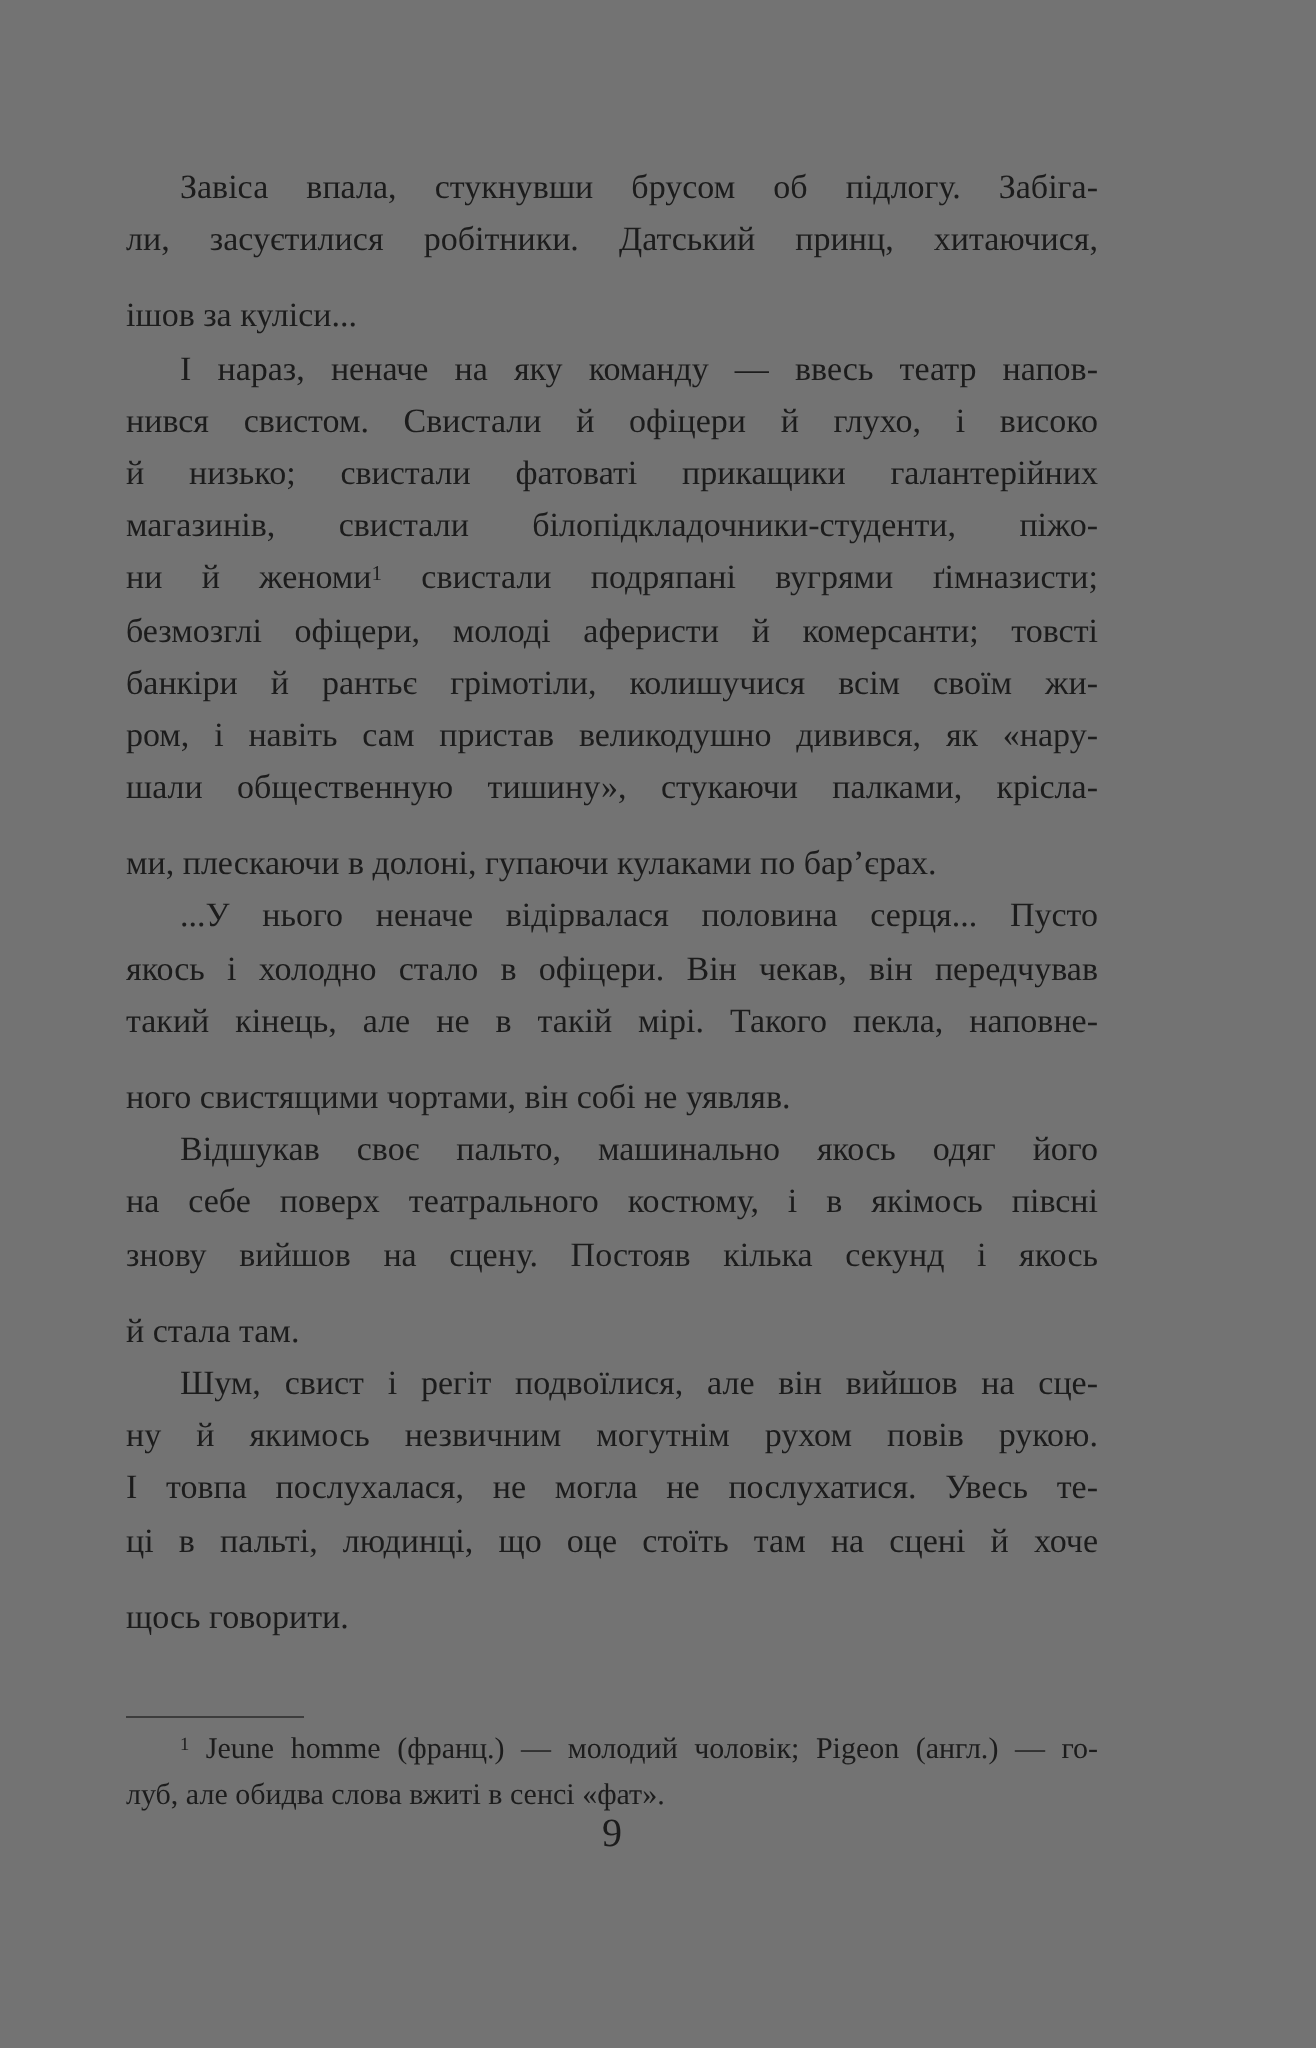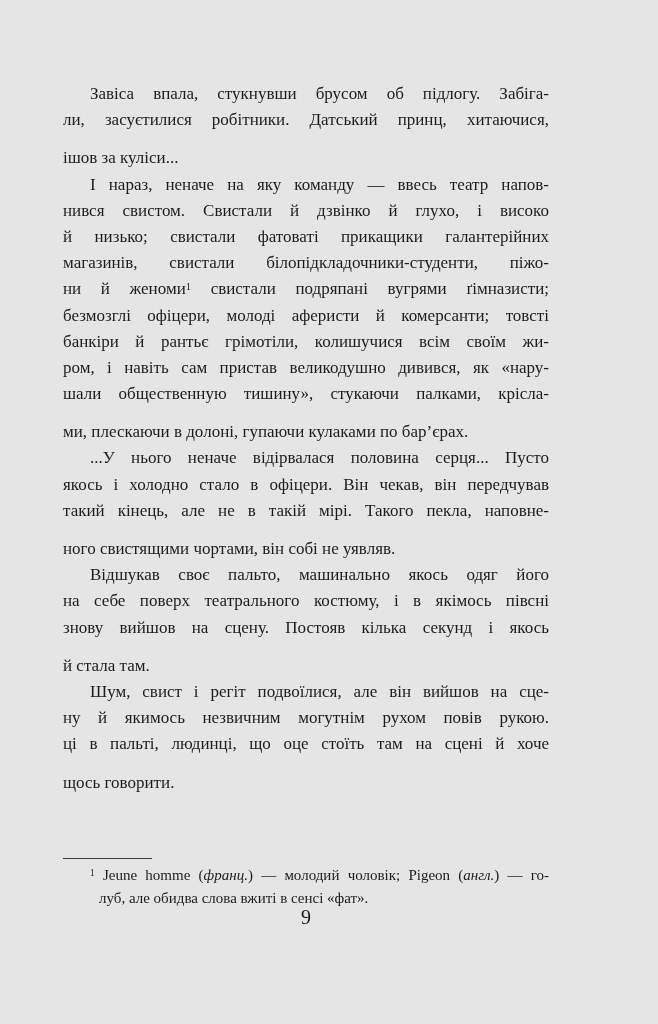--- a/index.html
+++ b/index.html
@@ -4,21 +4,21 @@
 <style>
   html, body {
     margin: 0;
     padding: 0;
     background: #ffffff;
   }
   .page {
     position: relative;
     width: 658px;
     height: 1024px;
-    background: #e5e5e5;
+    background: #737373;
     font-family: "Liberation Serif", "DejaVu Serif", serif;
     color: #1c1c1c;
     overflow: hidden;
   }
   .text-block {
     position: absolute;
     left: 63px;
     top: 81px;
     width: 486px;
   }
@@ -60,22 +60,22 @@
   }
   .footnote .fline {
     font-size: 15px;
     line-height: 22.5px;
     height: 22.5px;
     overflow: hidden;
     text-align: justify;
     text-align-last: justify;
   }
   .footnote .fline.first { text-indent: 27px; }
-  .footnote .fline.last { text-align-last: left; margin-left: 36px; }
-  .it { font-style: italic; }
+  .footnote .fline.last { text-align-last: left; }
+  .it { }
   .page-number {
     position: absolute;
     left: 63px;
     top: 904px;
     width: 486px;
     text-align: center;
     font-size: 20px;
     line-height: 26px;
   }
 </style>
@@ -87,21 +87,21 @@
   <div class="text-block">
 
     <div class="para">
       <div class="line first">Завіса впала, стукнувши брусом об підлогу. Забіга-</div>
       <div class="line">ли, засуєтилися робітники. Датський принц, хитаючися,</div>
       <div class="line last">ішов за куліси...</div>
     </div>
 
     <div class="para">
       <div class="line first">І нараз, неначе на яку команду — ввесь театр напов-</div>
-      <div class="line">нився свистом. Свистали й дзвінко й глухо, і високо</div>
+      <div class="line">нився свистом. Свистали й офіцери й глухо, і високо</div>
       <div class="line">й низько; свистали фатоваті прикащики галантерійних</div>
       <div class="line">магазинів, свистали білопідкладочники-студенти, піжо-</div>
       <div class="line"><span>ни й женоми</span><span class="sup">1</span><span> свистали подряпані вугрями ґімназисти;</span></div>
       <div class="line">безмозглі офіцери, молоді аферисти й комерсанти; товсті</div>
       <div class="line">банкіри й рантьє грімотіли, колишучися всім своїм жи-</div>
       <div class="line">ром, і навіть сам пристав великодушно дивився, як «нару-</div>
       <div class="line">шали общественную тишину», стукаючи палками, крісла-</div>
       <div class="line last">ми, плескаючи в долоні, гупаючи кулаками по бар’єрах.</div>
     </div>
 
@@ -115,20 +115,21 @@
     <div class="para">
       <div class="line first">Відшукав своє пальто, машинально якось одяг його</div>
       <div class="line">на себе поверх театрального костюму, і в якімось півсні</div>
       <div class="line">знову вийшов на сцену. Постояв кілька секунд і якось</div>
       <div class="line last">й стала там.</div>
     </div>
 
     <div class="para">
       <div class="line first">Шум, свист і регіт подвоїлися, але він вийшов на сце-</div>
       <div class="line">ну й якимось незвичним могутнім рухом повів рукою.</div>
+      <div class="line">І товпа послухалася, не могла не послухатися. Увесь те-</div>
       <div class="line">ці в пальті, людинці, що оце стоїть там на сцені й хоче</div>
       <div class="line last">щось говорити.</div>
     </div>
 
   </div>
 
   <div class="footnote-rule"></div>
 
   <div class="footnote">
     <div class="fline first"><span class="sup">1</span><span> Jeune homme (</span><span class="it">франц.</span><span>) — молодий чоловік; Pigeon (</span><span class="it">англ.</span><span>) — го-</span></div>

